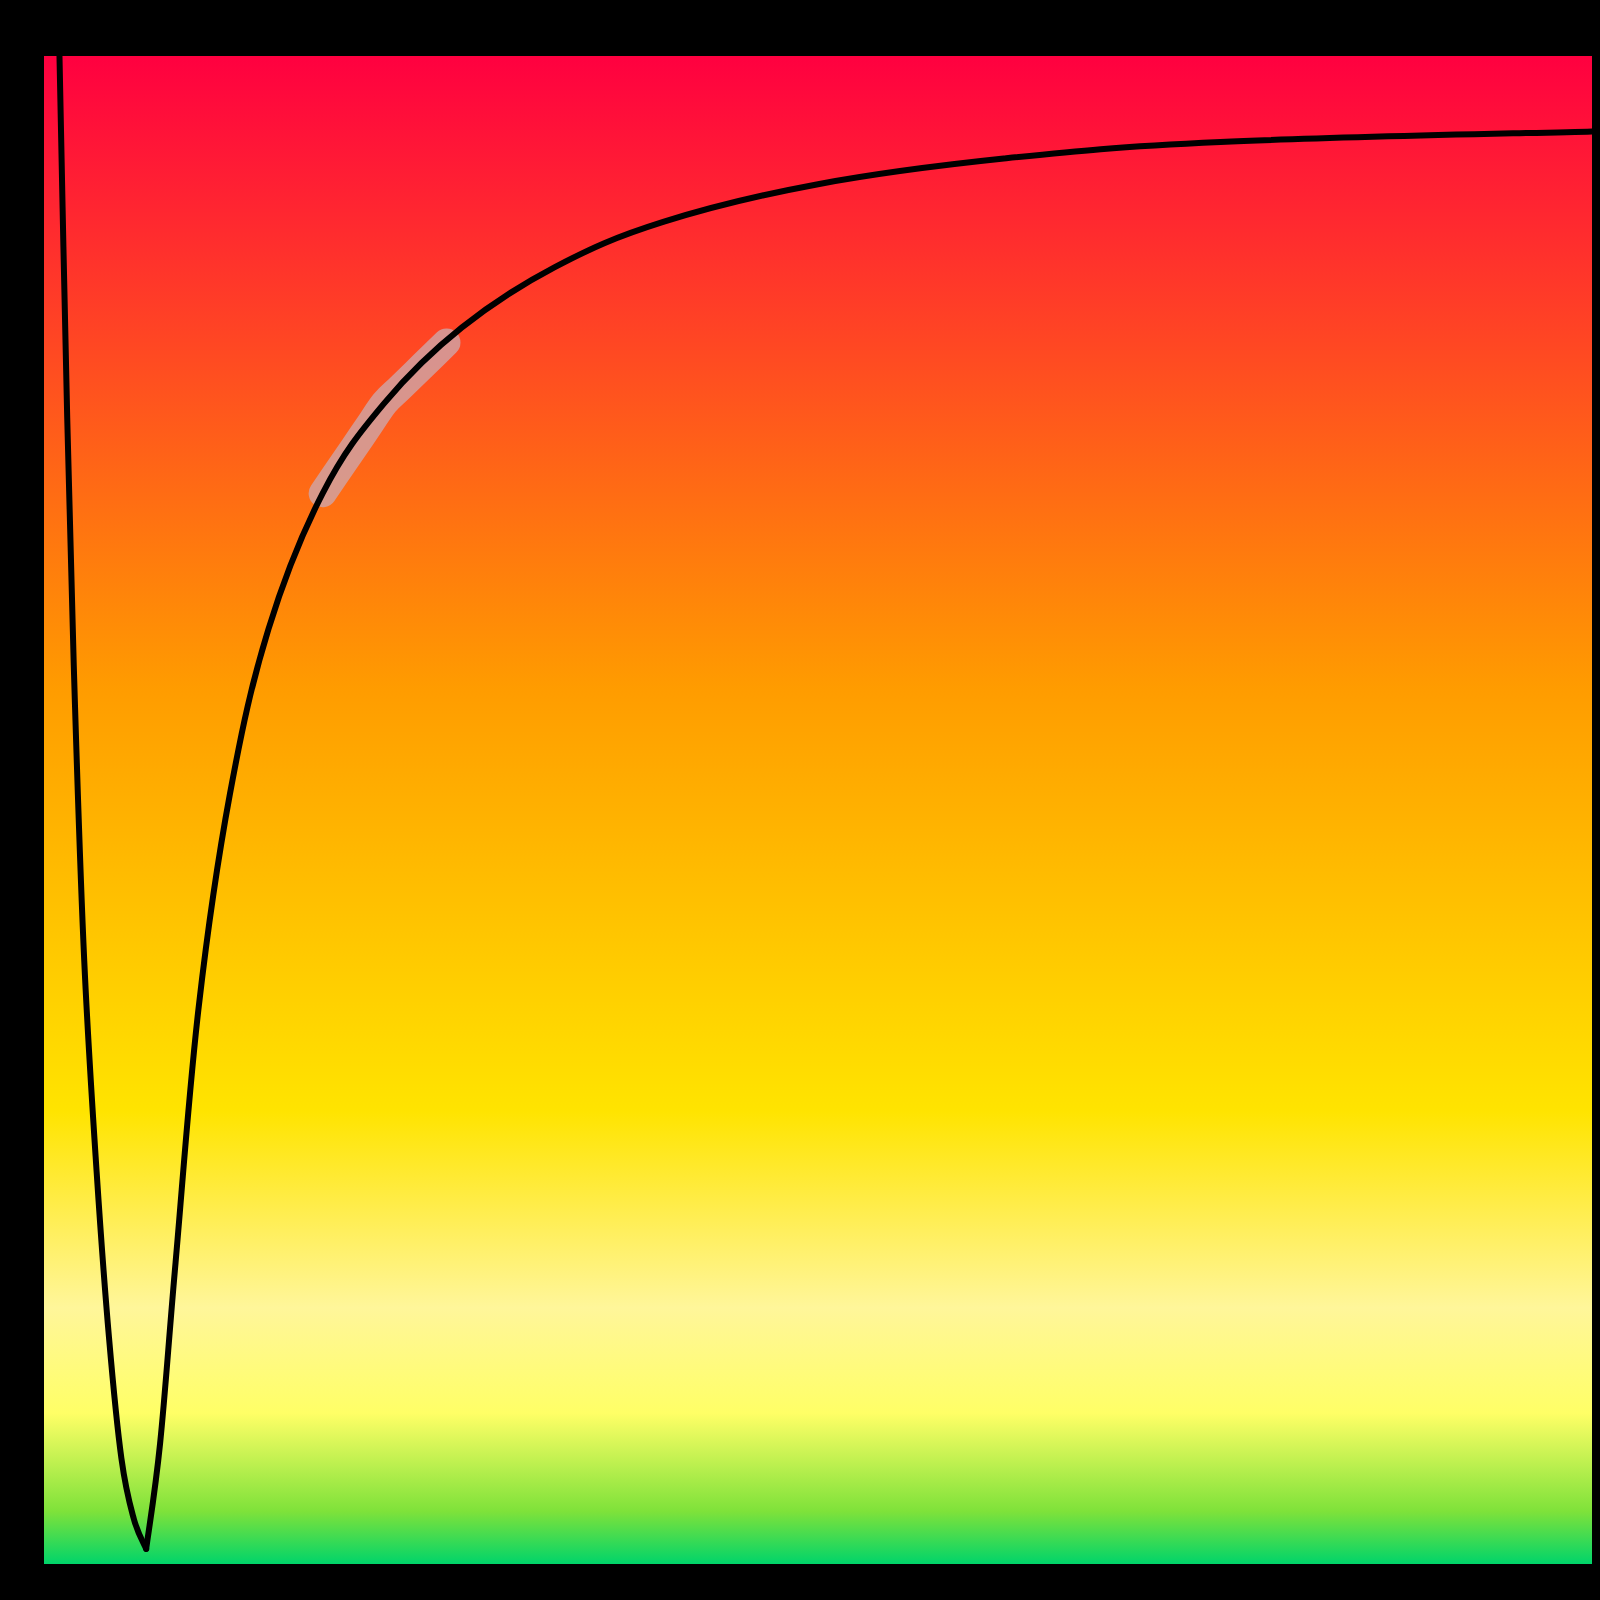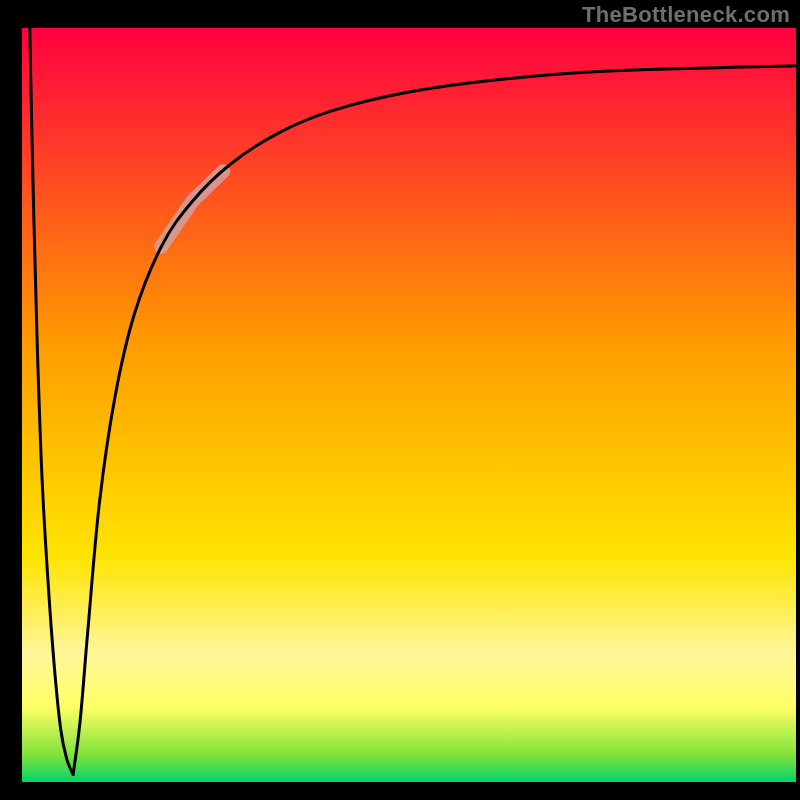--- a/index.html
+++ b/index.html
@@ -31,21 +31,20 @@
   }
   svg {
     display: block;
   }
 </style>
 </head>
 <body>
 
 <div class="frame">
 
-  <div class="watermark">TheBottleneck.com</div>
 
   <svg width="800" height="800" viewBox="0 0 800 800">
 
     <defs>
       <linearGradient id="bg-grad" x1="0" y1="0" x2="0" y2="1">
       <stop offset="0.00%" stop-color="#ff0040"></stop>
           <stop offset="42.00%" stop-color="#ff9c00"></stop>
           <stop offset="70.00%" stop-color="#ffe400"></stop>
           <stop offset="83.00%" stop-color="#fff69a"></stop>
           <stop offset="90.00%" stop-color="#ffff66"></stop>

